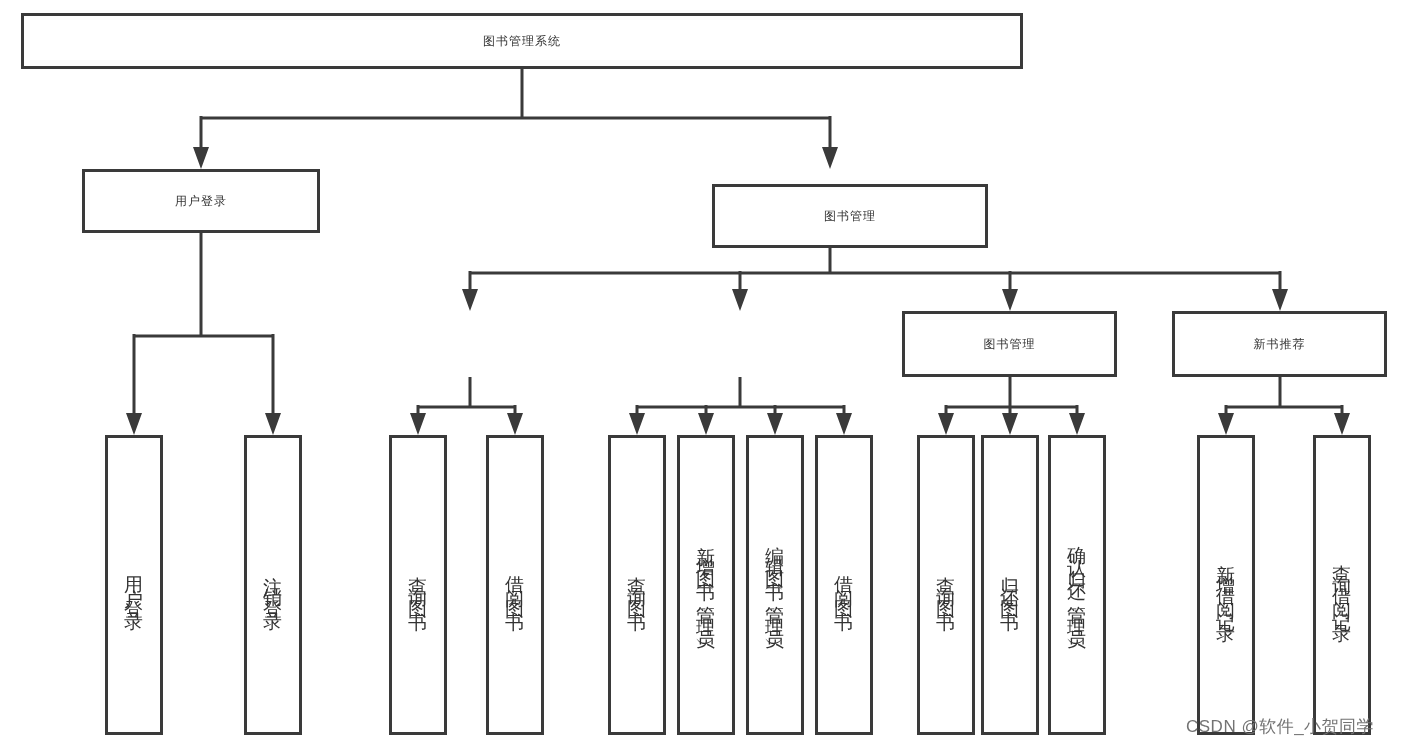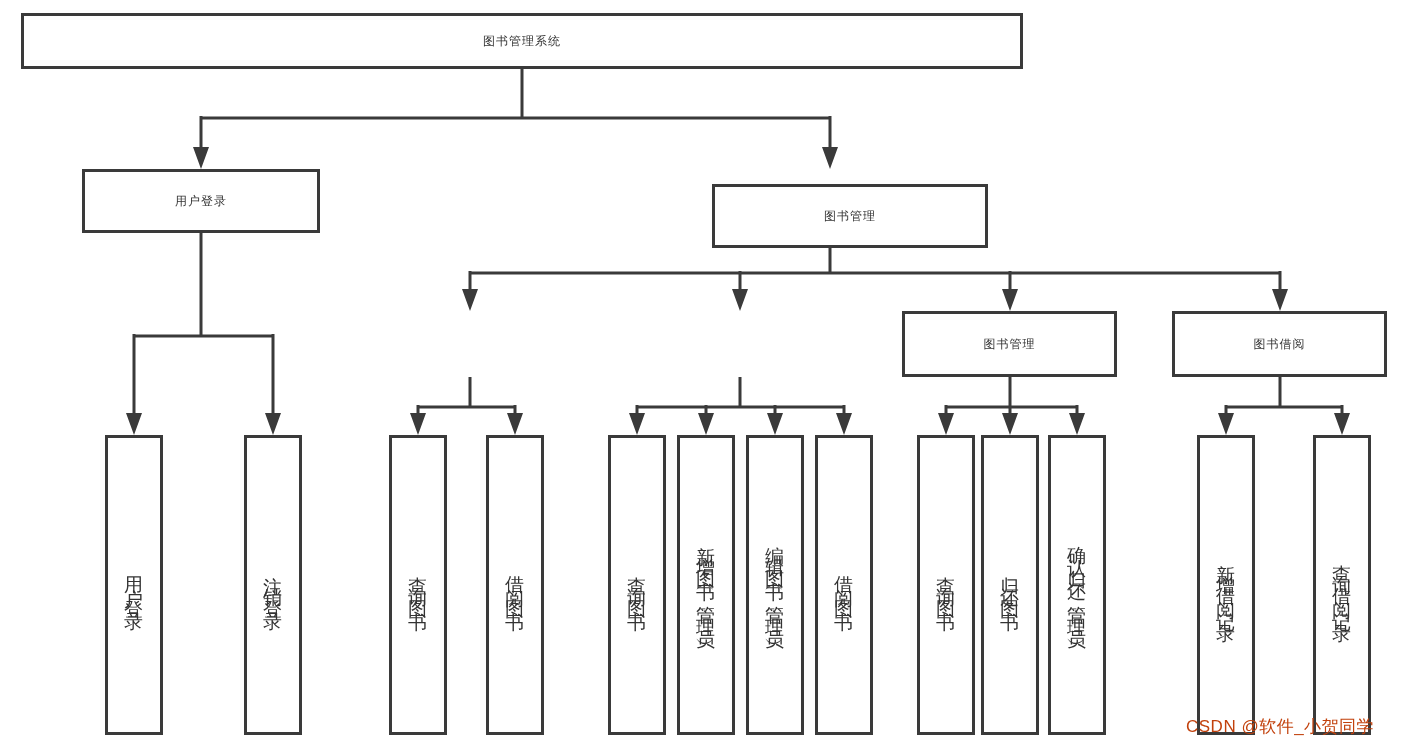--- a/index.html
+++ b/index.html
@@ -51,21 +51,21 @@
     text-orientation: mixed;
     font-size: 19px;
     letter-spacing: 12px;
     line-height: 1;
   }
   .watermark {
     position: absolute;
     left: 1186px;
     top: 715px;
     font-size: 17px;
-    color: #c2410c;
+    color: #737373;
     letter-spacing: 0.5px;
     white-space: nowrap;
     z-index: 10;
   }
 </style>
 </head>
 <body>
 
 <div class="stage">
 
@@ -92,21 +92,21 @@
     <path class="line" d="M1280 377 L1280 407 M1226 407 L1342 407 M1226 405 L1226 416 M1342 405 L1342 416"></path>
     <path class="arrow" d="M1218 413 L1234 413 L1226 435 Z M1334 413 L1350 413 L1342 435 Z"></path>
   </svg>
 
   <div class="node h" style="left:21px;top:13px;width:1002px;height:56px">图书管理系统</div>
 
   <div class="node h" style="left:82px;top:169px;width:238px;height:64px">用户登录</div>
   <div class="node h" style="left:712px;top:184px;width:276px;height:64px">图书管理</div>
 
   <div class="node h" style="left:902px;top:311px;width:215px;height:66px">图书管理</div>
-  <div class="node h" style="left:1172px;top:311px;width:215px;height:66px">图书借阅</div>
+  <div class="node h" style="left:1172px;top:311px;width:215px;height:66px">新书推荐</div>
 
   <div class="node v" style="left:105px;top:435px;width:58px;height:300px">用户登录</div>
   <div class="node v" style="left:244px;top:435px;width:58px;height:300px">注销登录</div>
 
   <div class="node v" style="left:389px;top:435px;width:58px;height:300px">查询图书</div>
   <div class="node v" style="left:486px;top:435px;width:58px;height:300px">借阅图书</div>
 
   <div class="node v" style="left:608px;top:435px;width:58px;height:300px">查询图书</div>
   <div class="node v" style="left:677px;top:435px;width:58px;height:300px">新增图书（管理员）</div>
   <div class="node v" style="left:746px;top:435px;width:58px;height:300px">编辑图书（管理员）</div>

